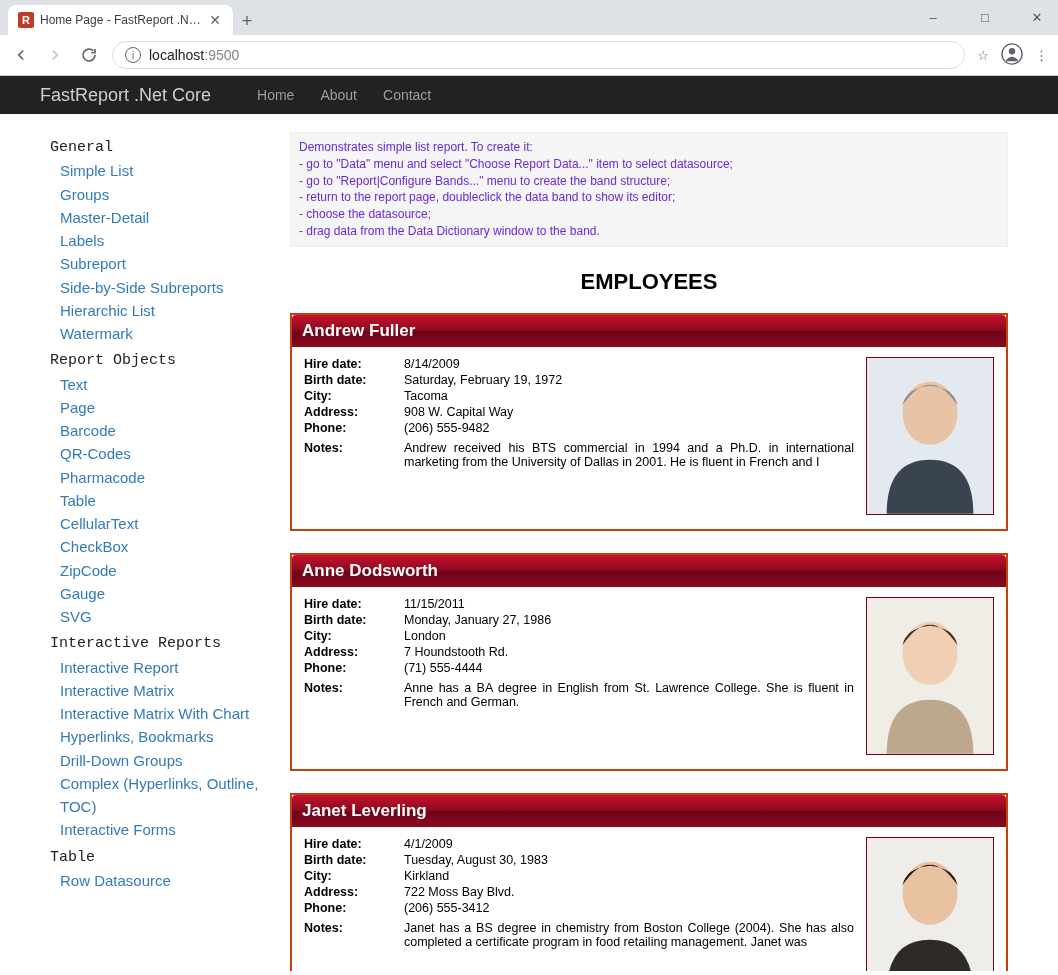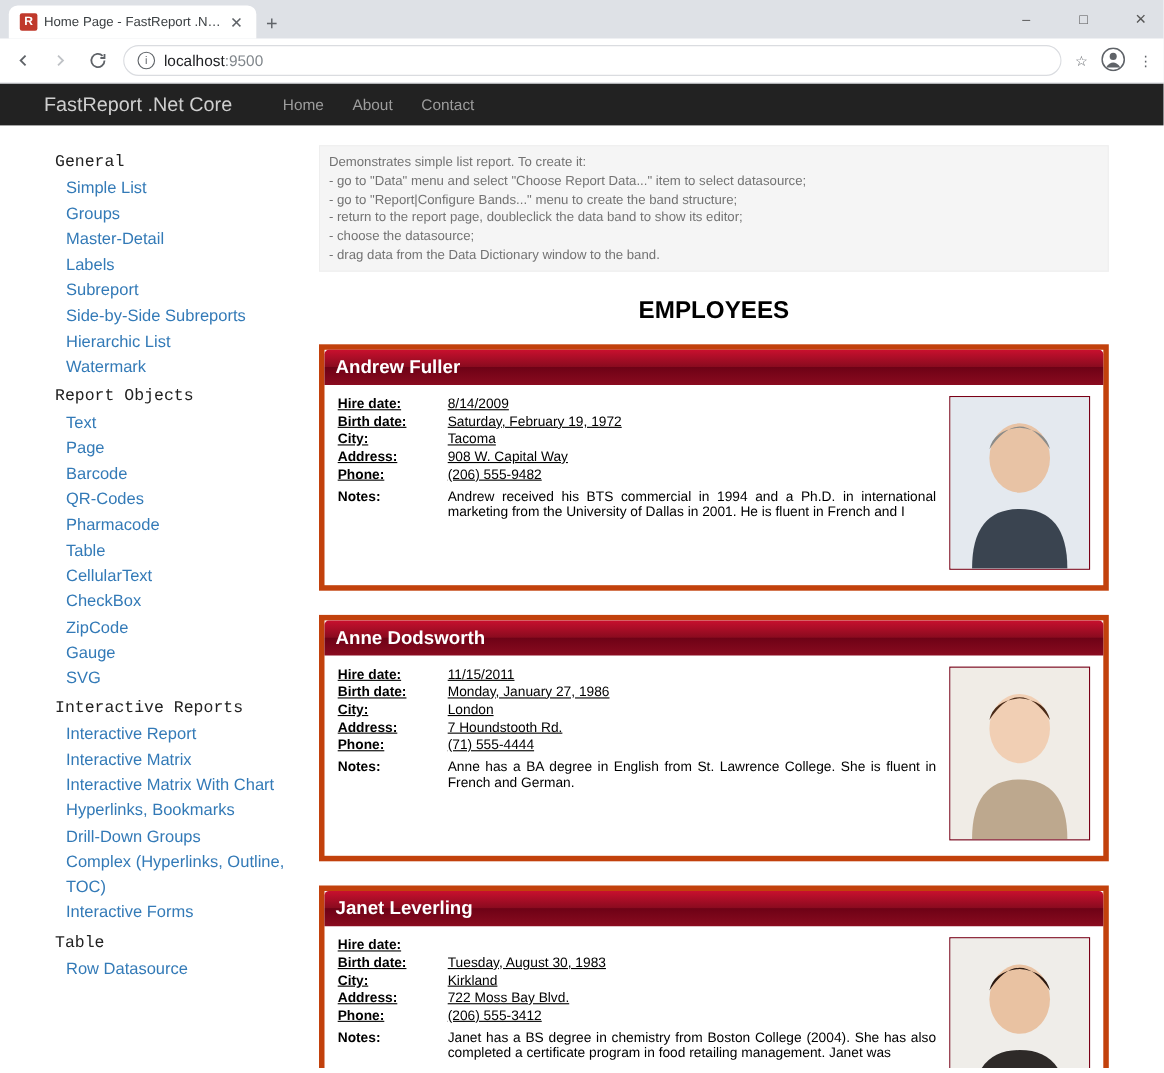--- a/index.html
+++ b/index.html
@@ -25,27 +25,27 @@
   
   .page{height:895px;overflow:hidden;}
   .topnav{background:#222;color:#9d9d9d;height:38px;display:flex;align-items:center;padding:0 15px 0 40px;gap:26px;}
   .brand{color:#cfcfcf;font-size:18px;margin-right:20px;}
   .nav-link{color:#9d9d9d;font-size:14px;cursor:pointer;}
   .content{display:flex;padding:18px 20px 0 50px;gap:30px;}
   .sidebar{width:210px;font-size:15px;line-height:1.55;}
   .sb-head{color:#222;margin-top:4px;font-family:Liberation Mono, monospace;}
   .sb-item{color:#337ab7;padding-left:10px;cursor:pointer;}
   .main{flex:1;padding-right:30px;}
-  .instr-box{background:#f5f5f5;border:1px solid #eee;padding:6px 8px;font-family:Verdana,Tahoma,sans-serif;font-size:12px;color:#737373;line-height:1.4;}
+  .instr-box{background:#f5f5f5;border:1px solid #eee;padding:6px 8px;font-family:Verdana,Tahoma,sans-serif;font-size:12px;color:#6d28d9;line-height:1.4;}
   .rpt-title{text-align:center;font-family:Tahoma,Arial,sans-serif;font-size:22px;font-weight:bold;margin:22px 0 18px;color:#000;}
-  .emp-card{border:5px solid #c2410c;margin-bottom:22px;}
+  .emp-card{border:2px solid #c2410c;margin-bottom:22px;}
   .emp-head{background:linear-gradient(to bottom,#c8102e 0%,#8a0b1f 48%,#6e0216 50%,#8a0b1f 100%);color:#fff;font-family:Tahoma,Arial,sans-serif;font-weight:bold;font-size:17px;padding:6px 10px;border-top-left-radius:4px;border-top-right-radius:4px;}
   .emp-body{display:flex;padding:10px 12px 14px;font-family:Tahoma,Arial,sans-serif;font-size:12.5px;}
   .emp-fields{flex:1;}
-  .fld{display:flex;margin-bottom:2px;text-decoration:underline;}
+  .fld{display:flex;margin-bottom:2px;}
   .fld-lab{font-weight:bold;width:100px;}
   .fld-val{flex:1;}
   .notes-row{display:flex;margin-top:6px;}
   .notes-val{flex:1;text-align:justify;}
   .emp-photo{width:128px;height:158px;border:1px solid #7a0017;margin-left:12px;background:#e8e8e8;}
   .emp-photo svg{width:100%;height:100%;display:block;}
 </style>
 </head>
 <body>
 
@@ -224,20 +224,21 @@
   </svg>
               </div>
             </div>
           </div>
           <div class="emp-card">
             <div class="emp-head">Janet Leverling</div>
             <div class="emp-body">
               <div class="emp-fields">
                 <div class="fld">
                   <div class="fld-lab">Hire date:</div>
+                  <div class="fld-val">4/1/2009</div>
                 </div>
                 <div class="fld">
                   <div class="fld-lab">Birth date:</div>
                   <div class="fld-val">Tuesday, August 30, 1983</div>
                 </div>
                 <div class="fld">
                   <div class="fld-lab">City:</div>
                   <div class="fld-val">Kirkland</div>
                 </div>
                 <div class="fld">

